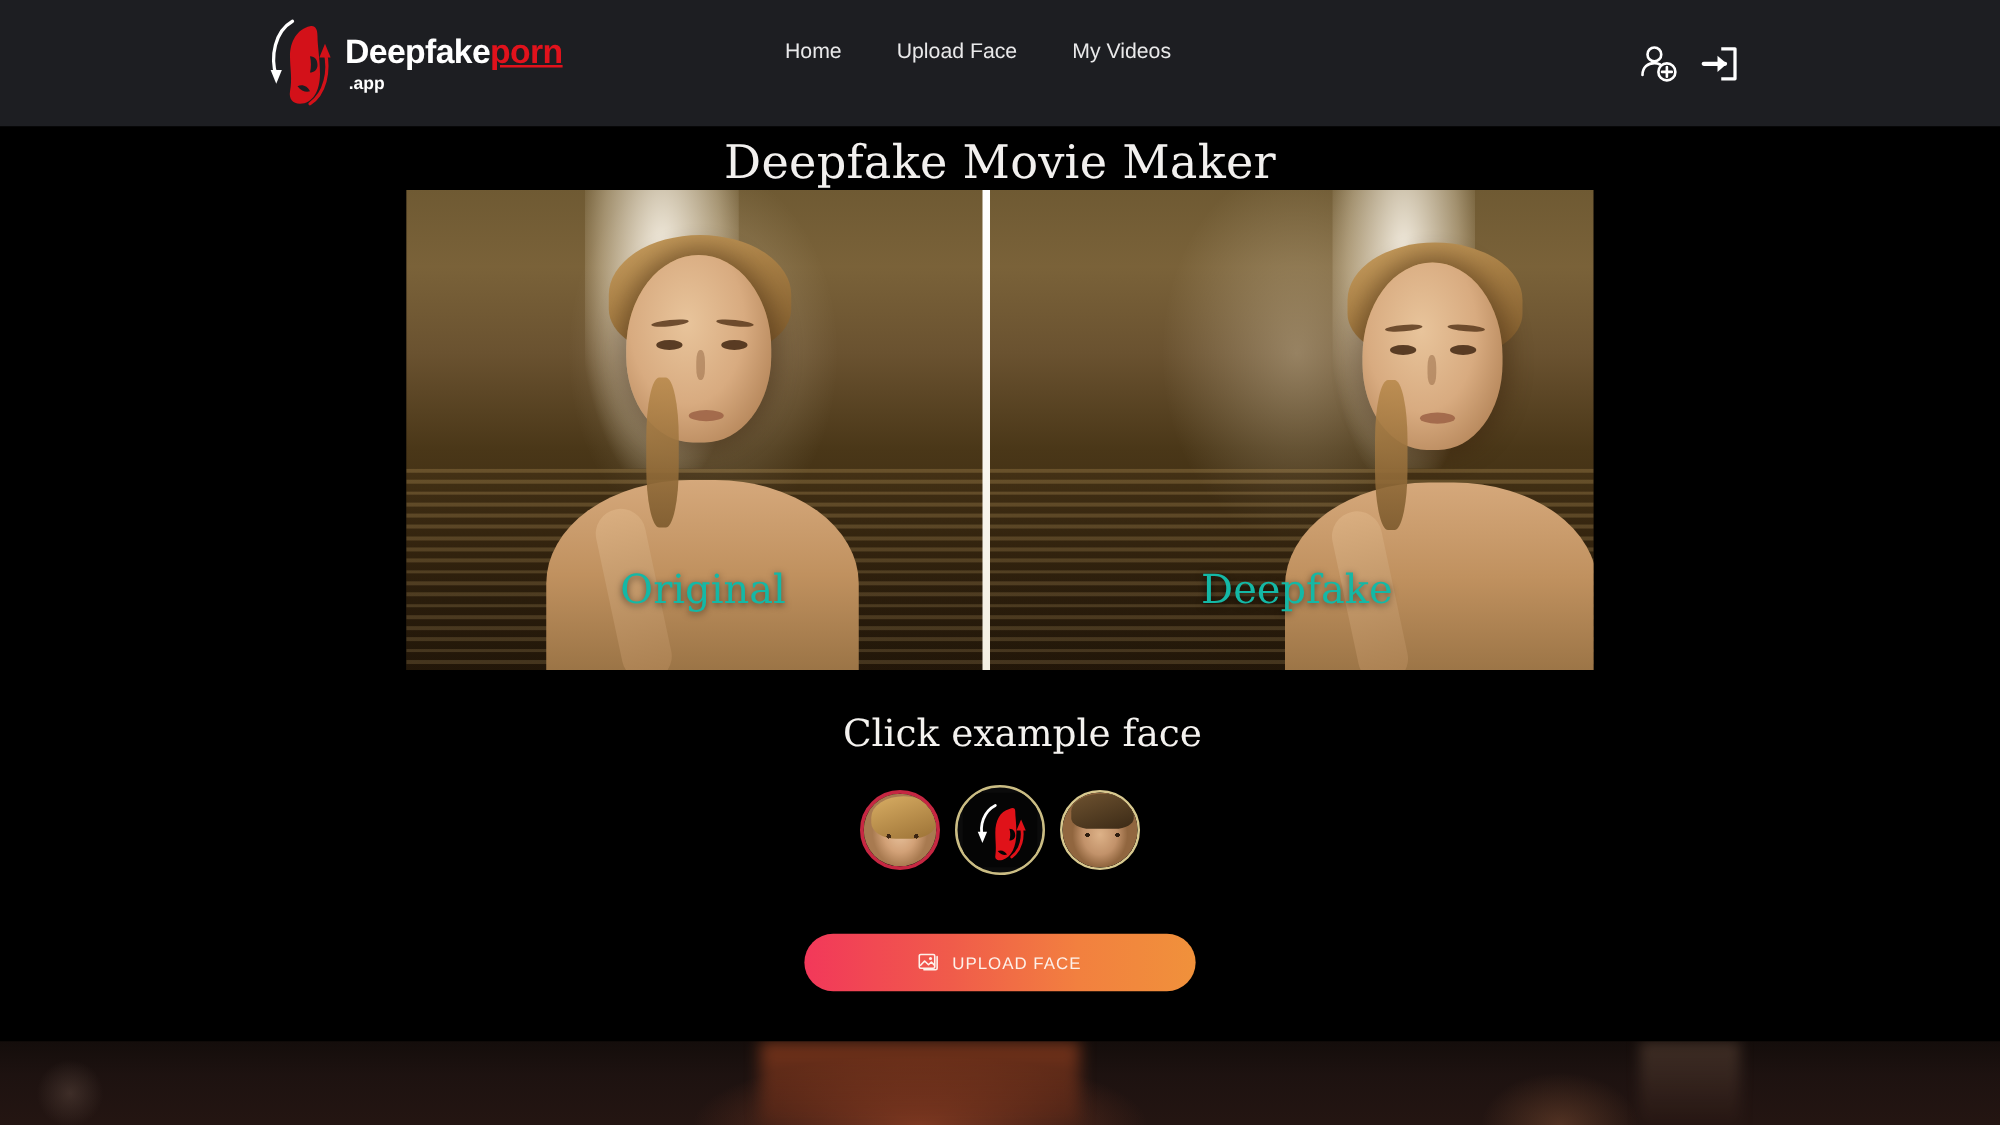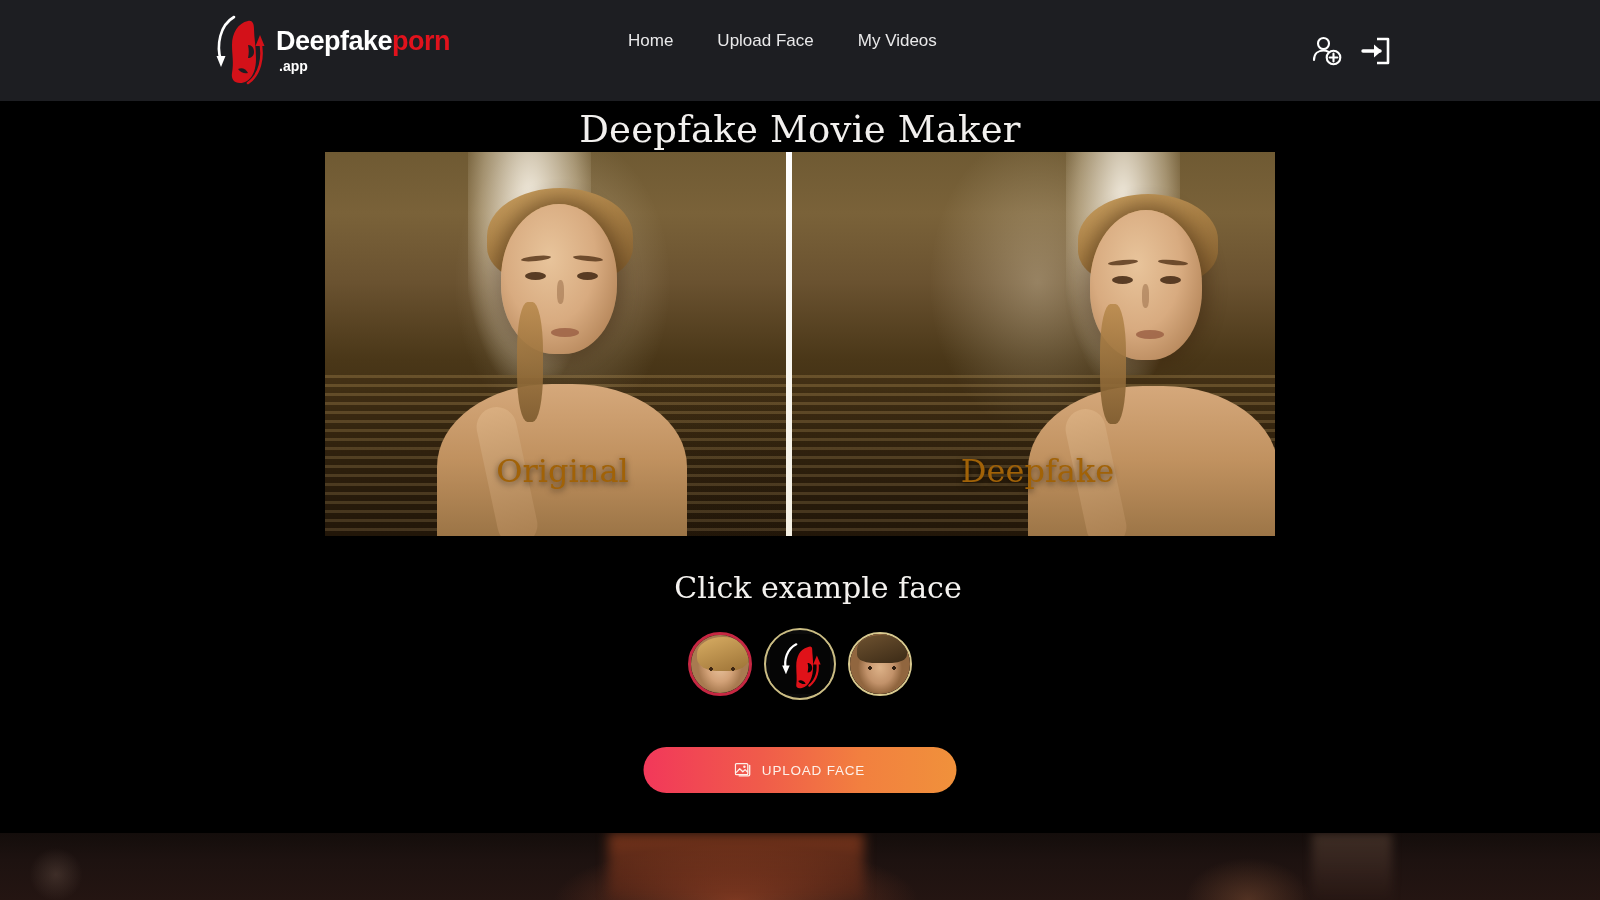--- a/index.html
+++ b/index.html
@@ -22,21 +22,21 @@
     width:180px; height:85px;
     display:flex; align-items:center;
   }
   .logo-mark { position:relative; width:64px; height:80px; flex:0 0 64px; }
   .logo-text { margin-left:4px; position:relative; }
   .logo-word {
     font-size:27px; font-weight:bold; letter-spacing:-0.5px;
     line-height:1; white-space:nowrap;
   }
   .logo-word .w1 { color:#ffffff; }
-  .logo-word .w2 { color:#e1121c; }
+  .logo-word .w2 { color:#e1121c;text-decoration:underline; }
   .logo-app {
     color:#ffffff; font-size:14px; font-weight:bold;
     margin-top:3px; margin-left:3px; letter-spacing:0px;
   }
 
   .nav {
     position:absolute; left:628px; top:0; height:82px;
     display:flex; align-items:center; gap:0;
   }
   .nav a {
@@ -150,21 +150,21 @@
   .right .nose      { left:342px; top:132px; }
   .right .lip       { left:336px; top:178px; }
 
   .divider {
     position:absolute; top:0; left:461px; width:6px; height:384px;
     background:linear-gradient(180deg,#ffffff,#f4efe2);
     z-index:4;
   }
   .vlabel {
     position:absolute; width:100%; top:300px; text-align:center;
-    color:#a16207; font-size:32px; font-weight:400;
+    color:#14b8a6; font-size:32px; font-weight:400;
     font-family:"DejaVu Serif", serif;
     text-shadow:0 2px 6px rgba(0,0,0,0.6);
     z-index:3;
   }
 
   
   .faces-title {
     position:absolute; top:570px; left:0; width:1600px; text-align:center;
     color:#f4f2ef; font-size:30px; font-weight:400;
     font-family:"DejaVu Serif", serif;

